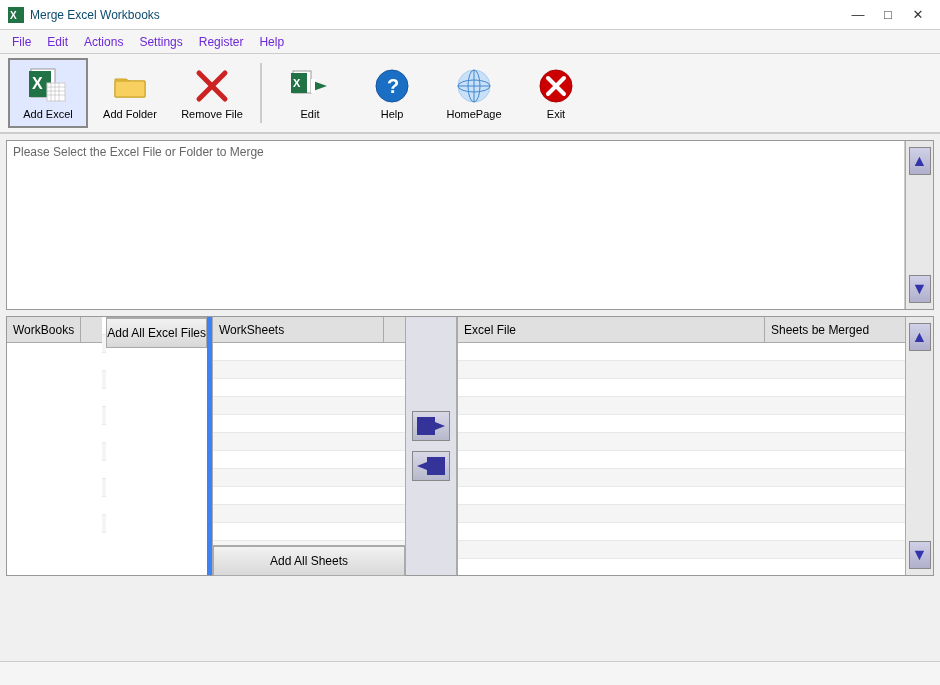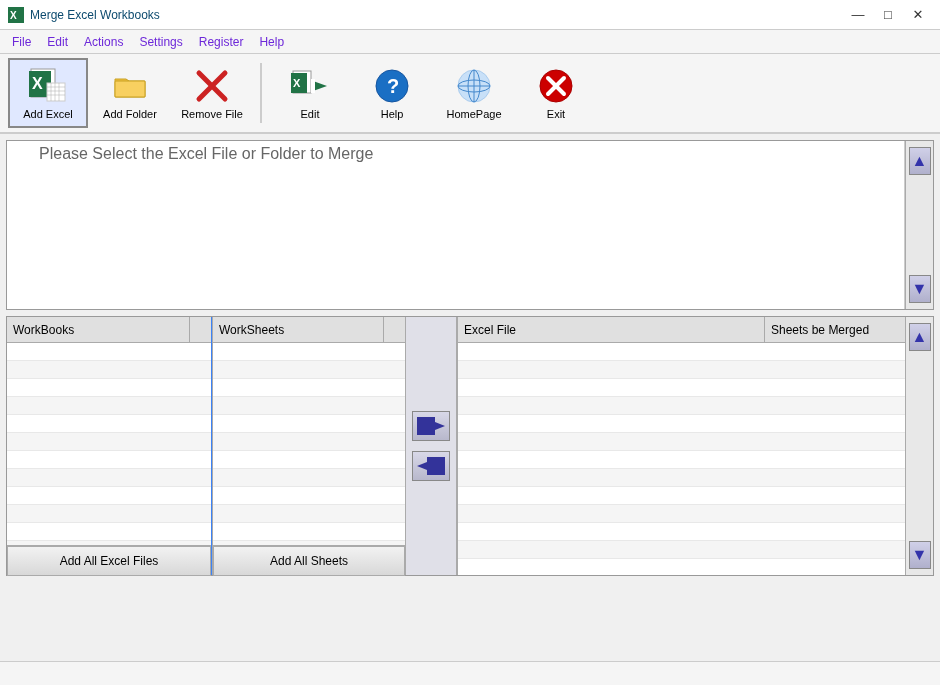--- a/index.html
+++ b/index.html
@@ -125,25 +125,24 @@
     .file-list-area {
       background: white;
       border: 1px solid #999;
       height: 170px;
       display: flex;
       margin-bottom: 6px;
     }
     .file-list-panel {
       flex: 1;
       padding: 4px 6px;
-      font-size: 16px;
+      font-size: 12px;
       color: #666;
       border-right: 1px solid #ccc;
       overflow: auto;
-      margin-left: 26px;
     }
     .file-list-scroll {
       width: 28px;
       background: #e8e8e8;
       border-left: 1px solid #aaa;
       display: flex;
       flex-direction: column;
       align-items: center;
       padding: 2px;
       gap: 4px;
@@ -178,23 +177,23 @@
       height: 24px;
       background: #f5f5f5;
       border-top: 1px solid #ccc;
       padding: 4px 6px;
       font-size: 11px;
       color: #333;
     }
 
     .col-workbooks {
       width: 205px;
-      border-right: 1px solid #3b82f6;
-      display: flex;
-      flex-direction: column;
+      border-right: 5px solid #3b82f6;
+      display: flex;
+      flex-direction: row;
     }
     .col-worksheets {
       width: 195px;
       border-right: none;
       display: flex;
       flex-direction: column;
       justify-content: flex-end;
     }
     .col-arrows {
       width: 52px;

